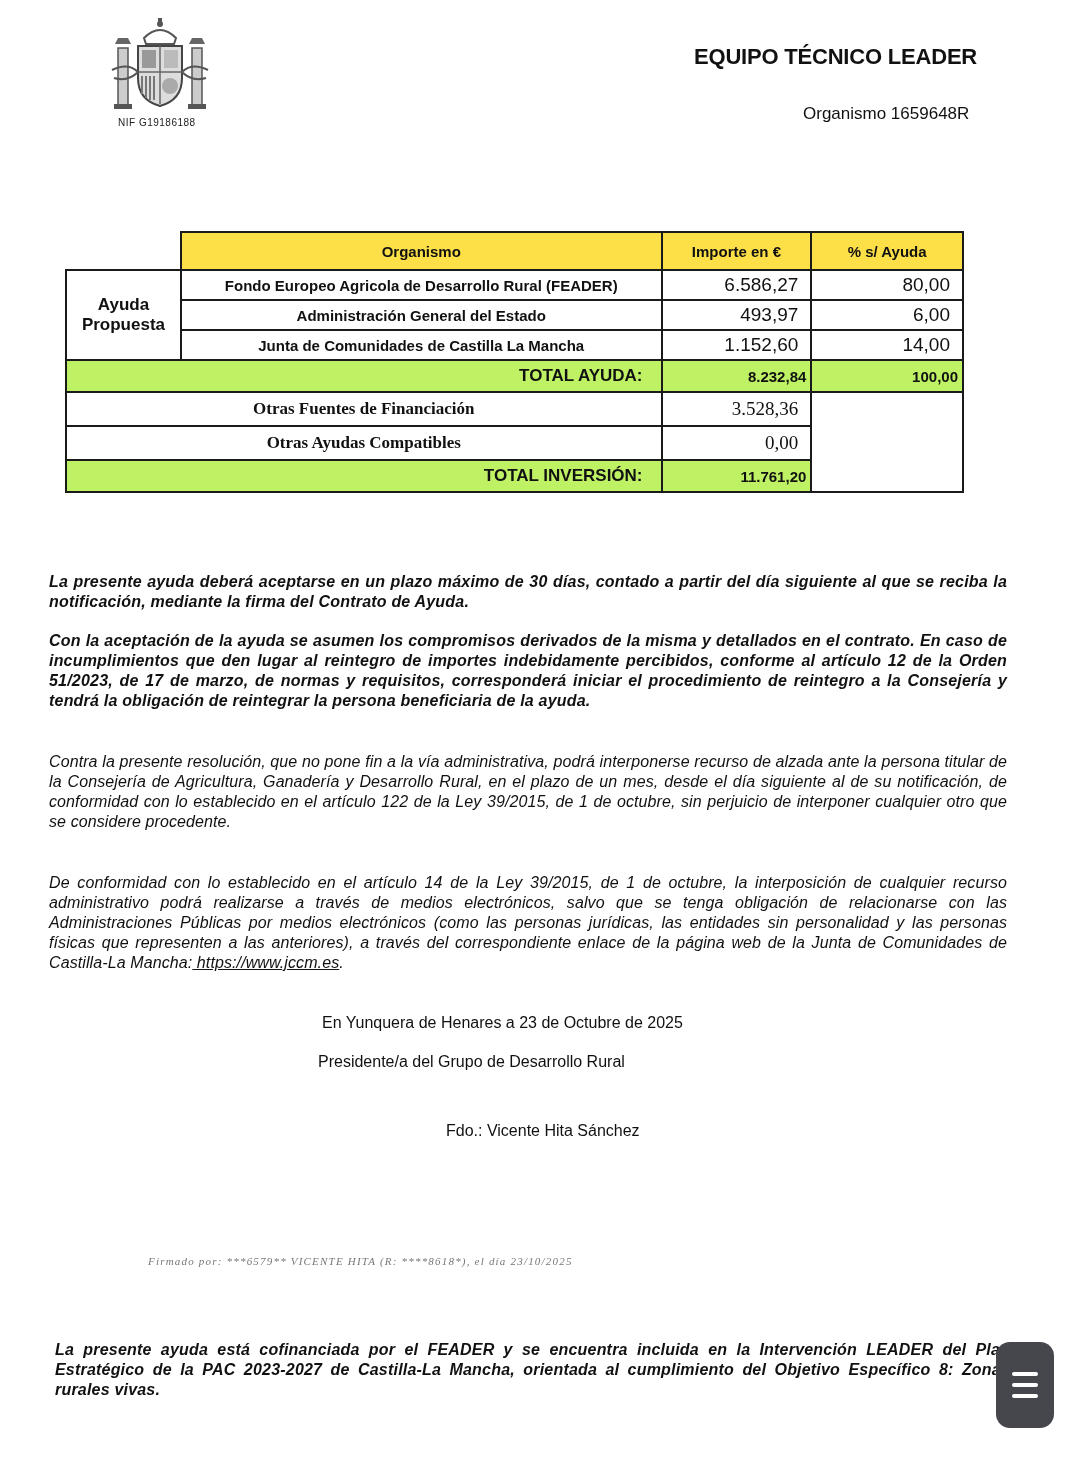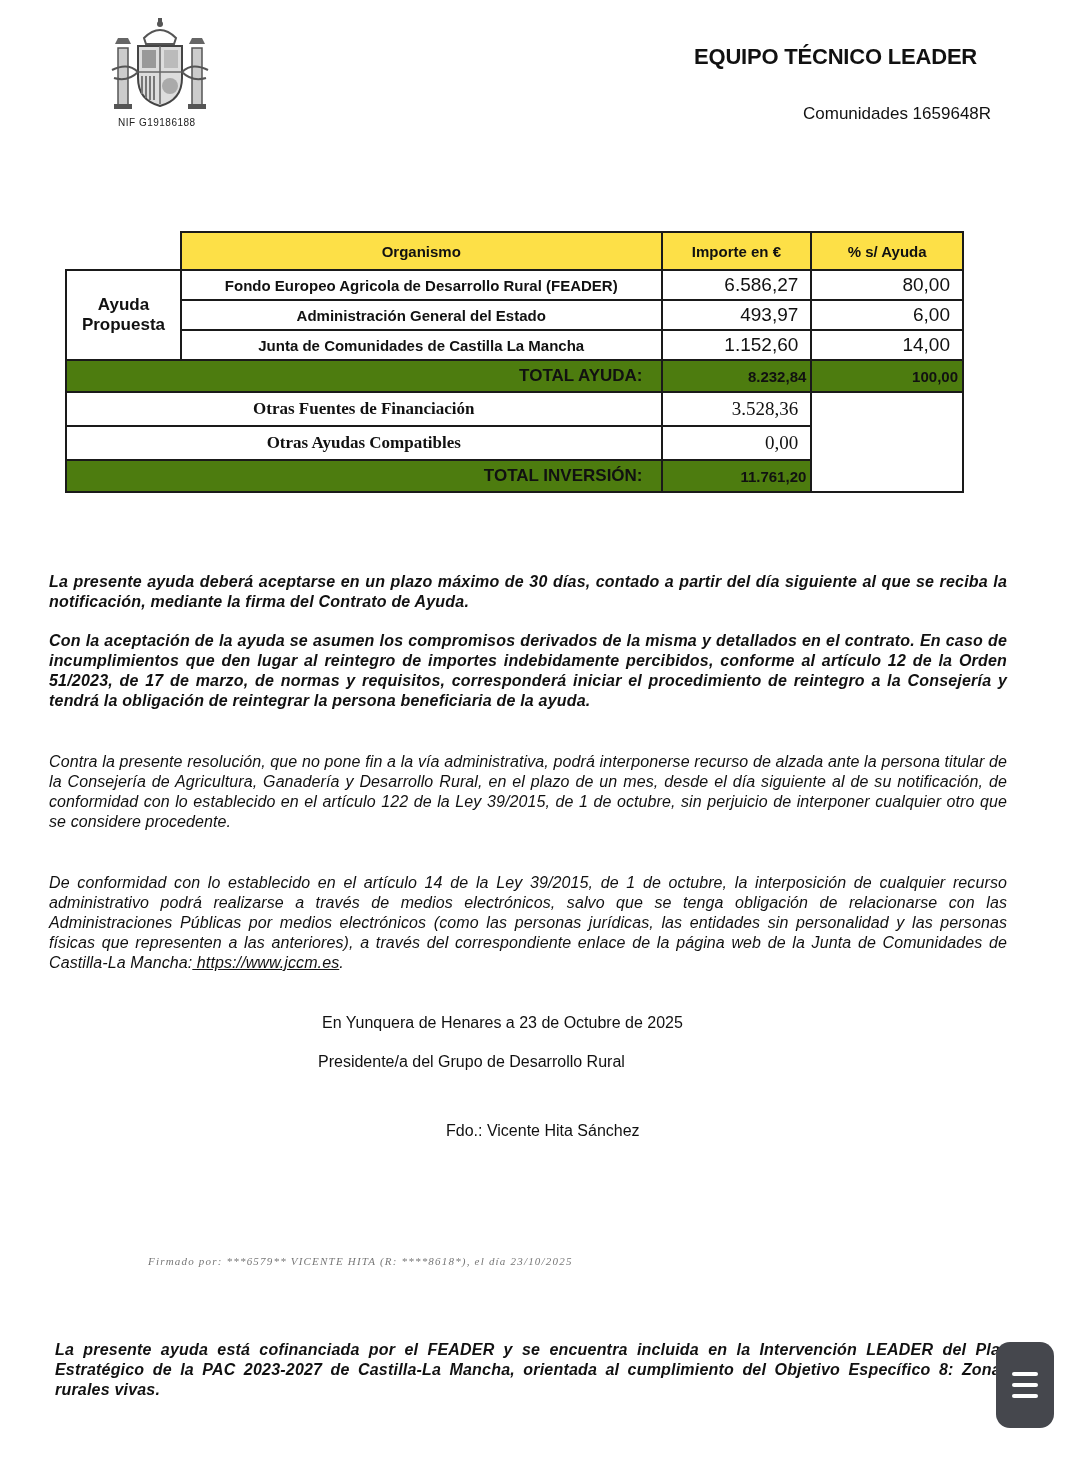--- a/index.html
+++ b/index.html
@@ -15,21 +15,21 @@
   #expediente { left: 803px; top: 104px; font-size: 17px; color: #111; }
 
   
   table#aid { position: absolute; left: 65px; top: 231px; border-collapse: collapse; width: 899px; }
   #aid td { border: 2px solid #1a1a1a; height: 30px; padding: 0 8px; font-size: 15px; font-weight: bold; box-sizing: border-box; }
   #aid td.blank { border: none; border-bottom: 2px solid #1a1a1a; border-right: 2px solid #1a1a1a; background: #fff; }
   #aid td.hdr { background: #fde047; text-align: center; height: 38px; }
   #aid td.org { text-align: center; font-size: 15px; margin-top: 44px; }
   #aid td.num { text-align: right; font-weight: normal; font-size: 19px; padding-right: 12px; }
   #aid td.side { text-align: center; font-size: 17px; line-height: 20px; }
-  #aid tr.total td { background: #4d7c0f; height: 32px; }
+  #aid tr.total td { background: #bef264; height: 32px; }
   #aid td.tlabel { text-align: right; font-size: 17px; padding-right: 18px; }
   #aid td.tnum { text-align: right; font-weight: bold; font-size: 15px; padding-right: 4px; }
   #aid td.other { text-align: center; font-size: 17px; }
   #aid tr.other-row td { height: 34px; font-family: Liberation Serif, serif; }
   #aid td.emptycell { background: #fff; }
 
   
   .para { left: 49px; width: 958px; font-size: 16px; line-height: 20px; text-align: justify; font-style: italic; color: #111; }
   .para.bold { font-weight: bold; letter-spacing: 0.2px; }
   .para.reg { letter-spacing: 0.1px; }
@@ -72,21 +72,21 @@
     <path d="M81 28 h16 l-3 -6 h-10 Z" fill="#666"></path>
     <rect x="6" y="88" width="18" height="5" fill="#555"></rect>
     <rect x="80" y="88" width="18" height="5" fill="#555"></rect>
 
     <path d="M4 54 Q20 46 30 56 Q20 66 6 62" fill="none" stroke="#555" stroke-width="2"></path>
     <path d="M100 54 Q84 46 74 56 Q84 66 98 62" fill="none" stroke="#555" stroke-width="2"></path>
   </svg>
 </div>
 <div class="abs" id="nif">NIF  G19186188</div>
 <div class="abs" id="title">EQUIPO TÉCNICO LEADER</div>
-<div class="abs" id="expediente">Comunidades 1659648R</div>
+<div class="abs" id="expediente">Organismo 1659648R</div>
 
 <table id="aid">
   <colgroup>
     <col style="width:115px">
       <col style="width:482px">
       <col style="width:150px">
       <col style="width:152px">
   </colgroup>
   <tbody>
       <tr>

